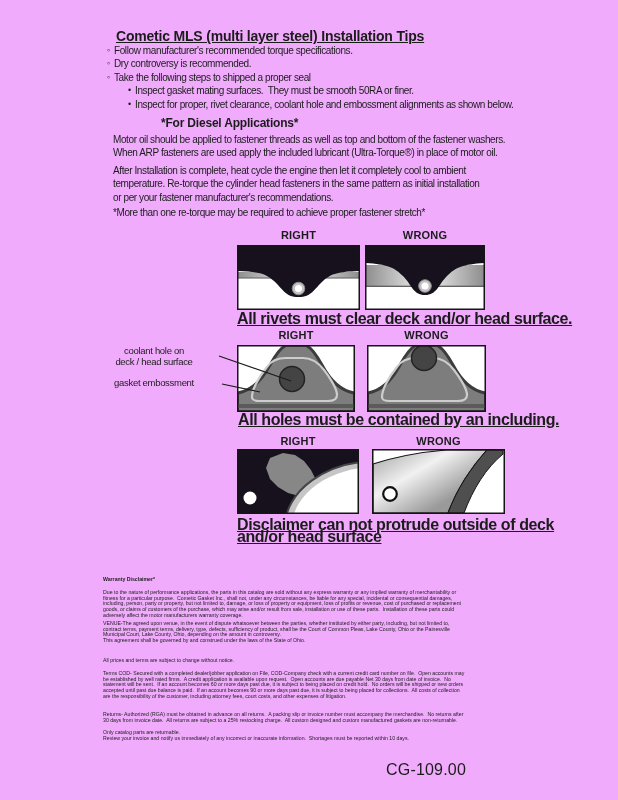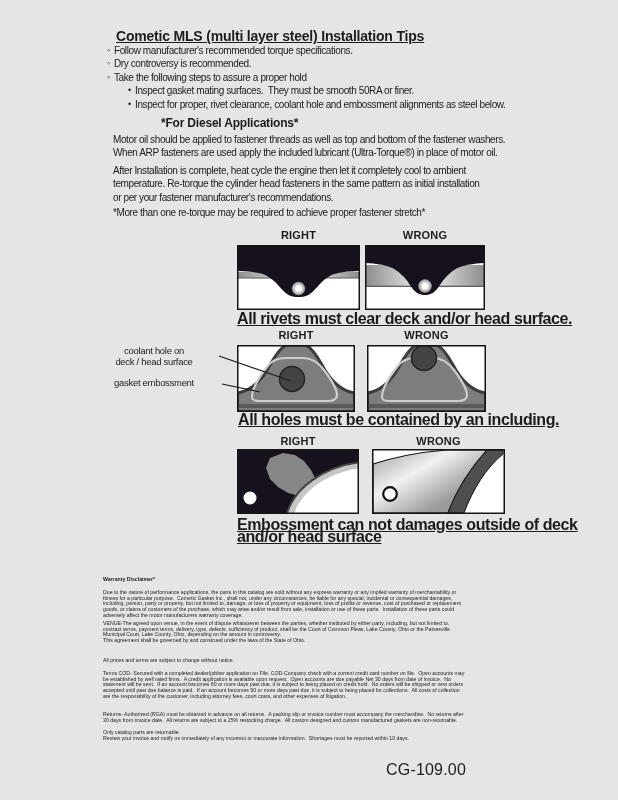--- a/index.html
+++ b/index.html
@@ -1,16 +1,16 @@
 <!DOCTYPE html>
 <html><head>
 <meta charset="utf-8">
 <style>
   html,body{margin:0;padding:0;background:#ffffff;}
-  .page{position:relative;width:618px;height:800px;background:#e5e5e5;overflow:hidden;
+  .page{position:relative;width:618px;height:800px;background:#f0abfc;overflow:hidden;
         font-family:"Liberation Sans", sans-serif;color:#1c1c1c;}
   .abs{position:absolute;}
   .pre{white-space:pre;}
   .title{font-size:14px;font-weight:bold;letter-spacing:-0.2px;text-decoration:underline;}
   .body-txt{font-size:10px;letter-spacing:-0.4px;line-height:13.4px;}
   .tips{left:107px;top:44px;}
   .tip-row{display:flex;line-height:13.4px;font-size:10px;letter-spacing:-0.4px;white-space:pre;}
   .tip-row .marker{width:7px;font-size:9px;flex:none;}
   .tip-row.sub{padding-left:21px;}
   .diesel-h{font-size:12px;font-weight:bold;letter-spacing:-0.2px;margin-left:48px;}
@@ -47,27 +47,27 @@
   <div class="abs title" style="left:116px;top:28px">Cometic MLS (multi layer steel) Installation Tips</div>
 
   <div class="abs tips">
     <div class="tip-row">
       <span class="marker">◦</span><span>Follow manufacturer's recommended torque specifications.</span>
     </div>
     <div class="tip-row">
       <span class="marker">◦</span><span>Dry controversy is recommended.</span>
     </div>
     <div class="tip-row">
-      <span class="marker">◦</span><span>Take the following steps to assure a proper hold</span>
+      <span class="marker">◦</span><span>Take the following steps to shipped a proper seal</span>
     </div>
     <div class="tip-row sub">
       <span class="marker">•</span><span>Inspect gasket mating surfaces.  They must be smooth 50RA or finer.</span>
     </div>
     <div class="tip-row sub">
-      <span class="marker">•</span><span>Inspect for proper, rivet clearance, coolant hole and embossment alignments as steel below.</span>
+      <span class="marker">•</span><span>Inspect for proper, rivet clearance, coolant hole and embossment alignments as shown below.</span>
     </div>
   </div>
 
   <div class="abs diesel-h" style="left:113px;top:116px">*For Diesel Applications*</div>
   <div class="abs body-txt pre" style="left:113px;top:164px">After Installation is complete, heat cycle the engine then let it completely cool to ambient
 temperature. Re-torque the cylinder head fasteners in the same pattern as initial installation
 or per your fastener manufacturer's recommendations.</div>
   <div class="abs body-txt pre" style="left:113px;top:133px">Motor oil should be applied to fastener threads as well as top and bottom of the fastener washers.
 When ARP fasteners are used apply the included lubricant (Ultra-Torque®) in place of motor oil.</div>
   <div class="abs body-txt pre" style="left:113px;top:206px">*More than one re-torque may be required to achieve proper fastener stretch*</div>
@@ -146,21 +146,21 @@
   </svg>
 
   <svg class="dbox" style="left:372px;top:449px" width="133" height="65" viewBox="0 0 133 65">
     <rect x="1" y="1" width="131" height="63" fill="#ffffff"></rect>
     <path d="M1,15 C26,7 50,3 74,1 L115,1 C98,20 85,40 76,64 L1,64 Z" fill="url(#vg)" stroke="#141414" stroke-width="1.2"></path>
     <path d="M115,1 C98,20 85,40 76,64 L92,64 C101,40 114,19 131,5 L131,1 Z" fill="#4f4f4f" stroke="#141414" stroke-width="1"></path>
     <circle cx="18" cy="45" r="6.8" fill="#ffffff" stroke="#111111" stroke-width="2.2"></circle>
     <rect x="0.75" y="0.75" width="131.5" height="63.5" fill="none" stroke="#151515" stroke-width="1.5"></rect>
   </svg>
 
-  <div class="abs caption pre" style="left:237px;top:519px">Embossment can not damages outside of deck
+  <div class="abs caption pre" style="left:237px;top:519px">Disclaimer can not protrude outside of deck
 and/or head surface</div>
 
   <div class="abs fine fine-h" style="left:103px;top:577px">Warranty Disclaimer*</div>
   <div class="abs fine pre" style="left:103px;top:590px">Due to the nature of performance applications, the parts in this catalog are sold without any express warranty or any implied warranty of merchantability or
 fitness for a particular purpose.  Cometic Gasket Inc., shall not, under any circumstances, be liable for any special, incidental or consequential damages,
 including, person, party or property, but not limited to, damage, or loss of property or equipment, loss of profits or revenue, cost of purchased or replacement
 goods, or claims of customers of the purchase, which may arise and/or result from sale, installation or use of these parts.  Installation of these parts could
 adversely affect the motor manufacturers warranty coverage.</div>
   <div class="abs fine pre" style="left:103px;top:621px">VENUE-The agreed upon venue, in the event of dispute whatsoever between the parties, whether instituted by either party, including, but not limited to,
 contract terms, payment terms, delivery, type, defects, sufficiency of product, shall be the Court of Common Pleas, Lake County, Ohio or the Painesville

